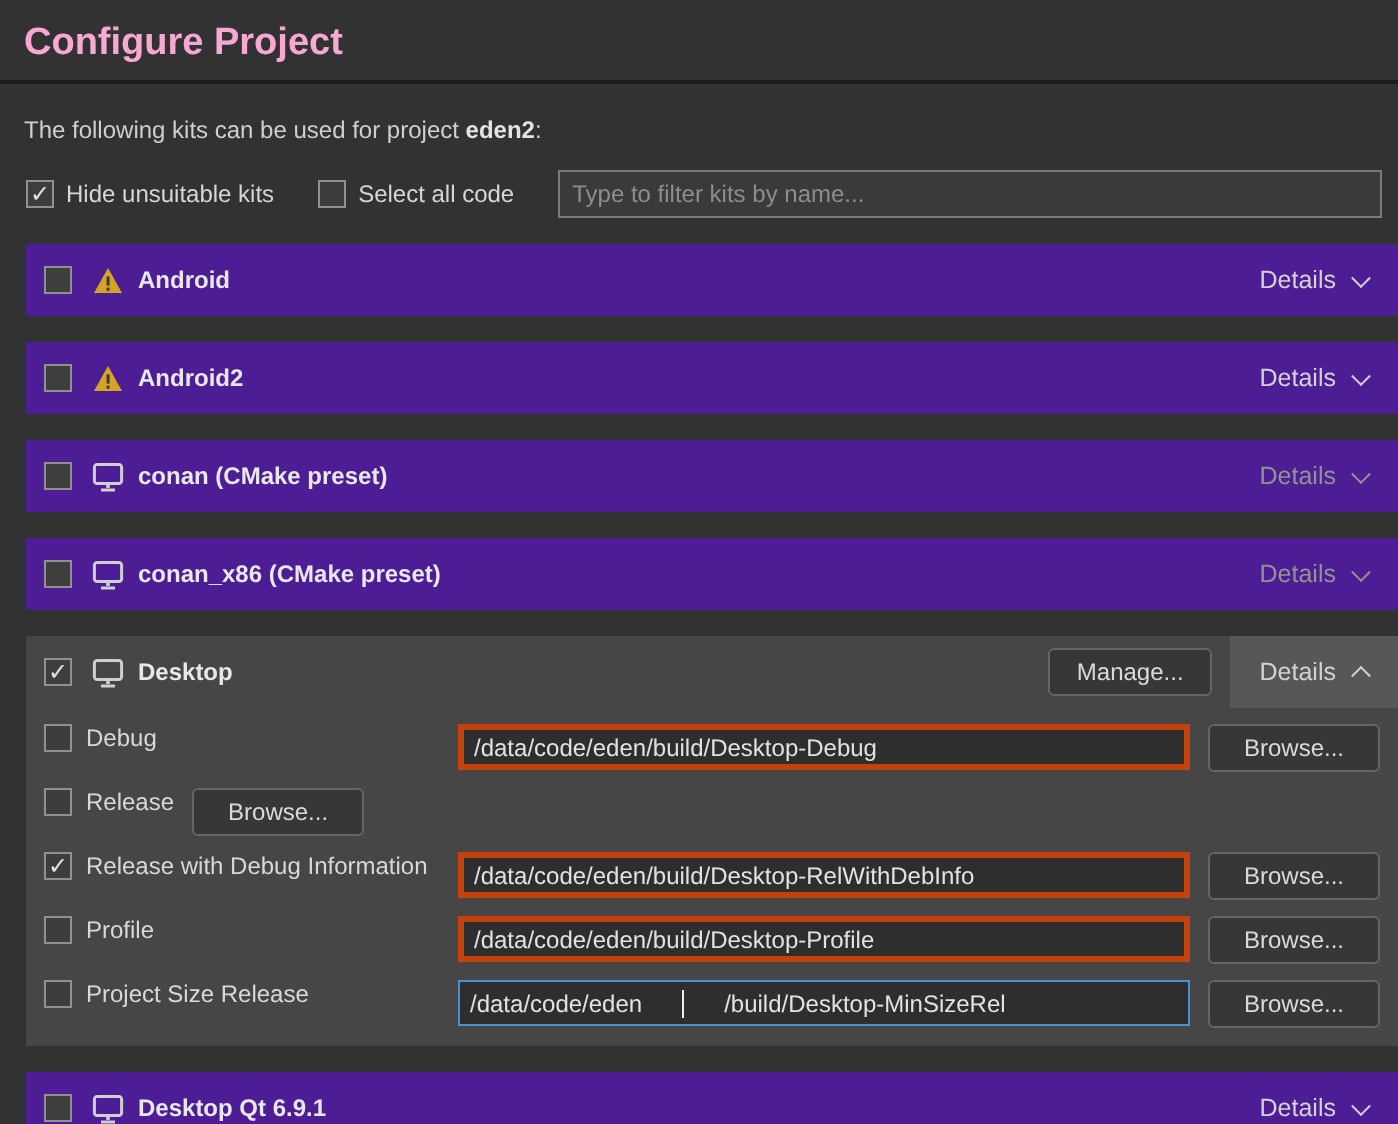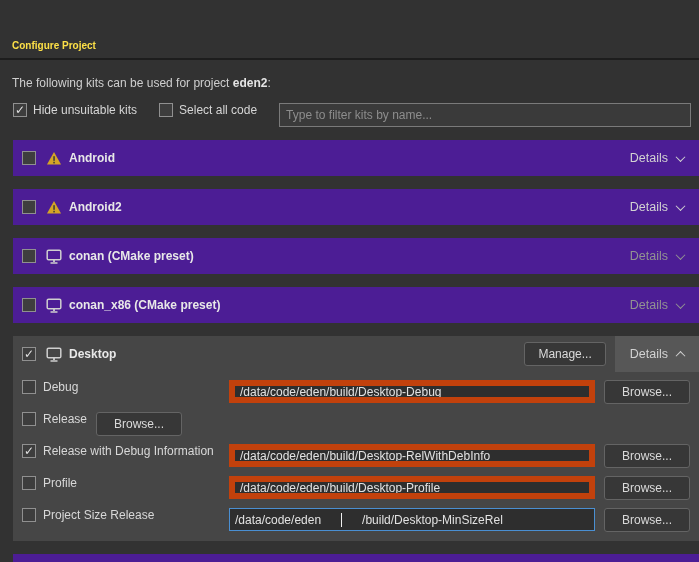--- a/index.html
+++ b/index.html
@@ -4,28 +4,28 @@
 <style>
   * { margin: 0; padding: 0; box-sizing: border-box; }
   html, body { width: 699px; height: 562px; overflow: hidden; }
   body {
     background: #323232;
     font-family: "Liberation Sans", "DejaVu Sans", sans-serif;
     color: #d6d6d6;
     font-size: 12px;
   }
   .title-bar { padding: 11px 12px 7px 12px; }
-  .title-bar h1 { font-size: 10px; font-weight: bold; color: #fde047; margin-top: 29px; }
+  .title-bar h1 { font-size: 19px; font-weight: bold; color: #f9a8d4; }
   .title-sep { border-bottom: 2px solid #1d1d1d; }
 
   .intro { padding: 16px 12px 0 12px; color: #cfcfcf; }
   .intro b { color: #e4e4e4; }
 
   .filter-row {
-    display: flex; align-items: flex-start;
+    display: flex; align-items: center;
     padding: 13px 8px 0 13px;
   }
   .cb {
     width: 14px; height: 14px; flex: 0 0 14px;
     border: 1px solid #909090; background: #3d3d3d;
     display: inline-flex; align-items: center; justify-content: center;
     color: transparent; font-size: 12px; line-height: 1;
   }
   .cb.checked { color: #e2e2e2; }
   .cb.checked::after { content: "✓"; }
@@ -75,21 +75,21 @@
 
   .config-row {
     display: flex; 
     height: 24px; margin: 8px 9px 0 9px;
   }
   .config-row:first-of-type { margin-top: 12px; }
   .config-label { margin-left: 7px; color: #d8d8d8; }
   .path-box {
     margin-left: auto;
     width: 366px; height: 23px;
-    background: #2e2e2e; border: 6px solid #c2410c;
+    background: #2e2e2e; border: 3px solid #c2410c;
     color: #e2e2e2; font-size: 12px; font-family: inherit;
     padding: 0 5px; outline: none;
     display: flex; align-items: center; white-space: pre;
   }
   input.path-box { display: inline-block; }
   .path-box.focused { border: 1px solid #4a8fd2; gap: 20px; }
   .caret { display: inline-block; width: 1px; height: 14px; background: #f0f0f0; }
   .browse-btn { margin-left: 9px; width: 86px; padding: 3px 0; text-align: center; }
 
   .warn-svg, .mon-svg { display: block; }

